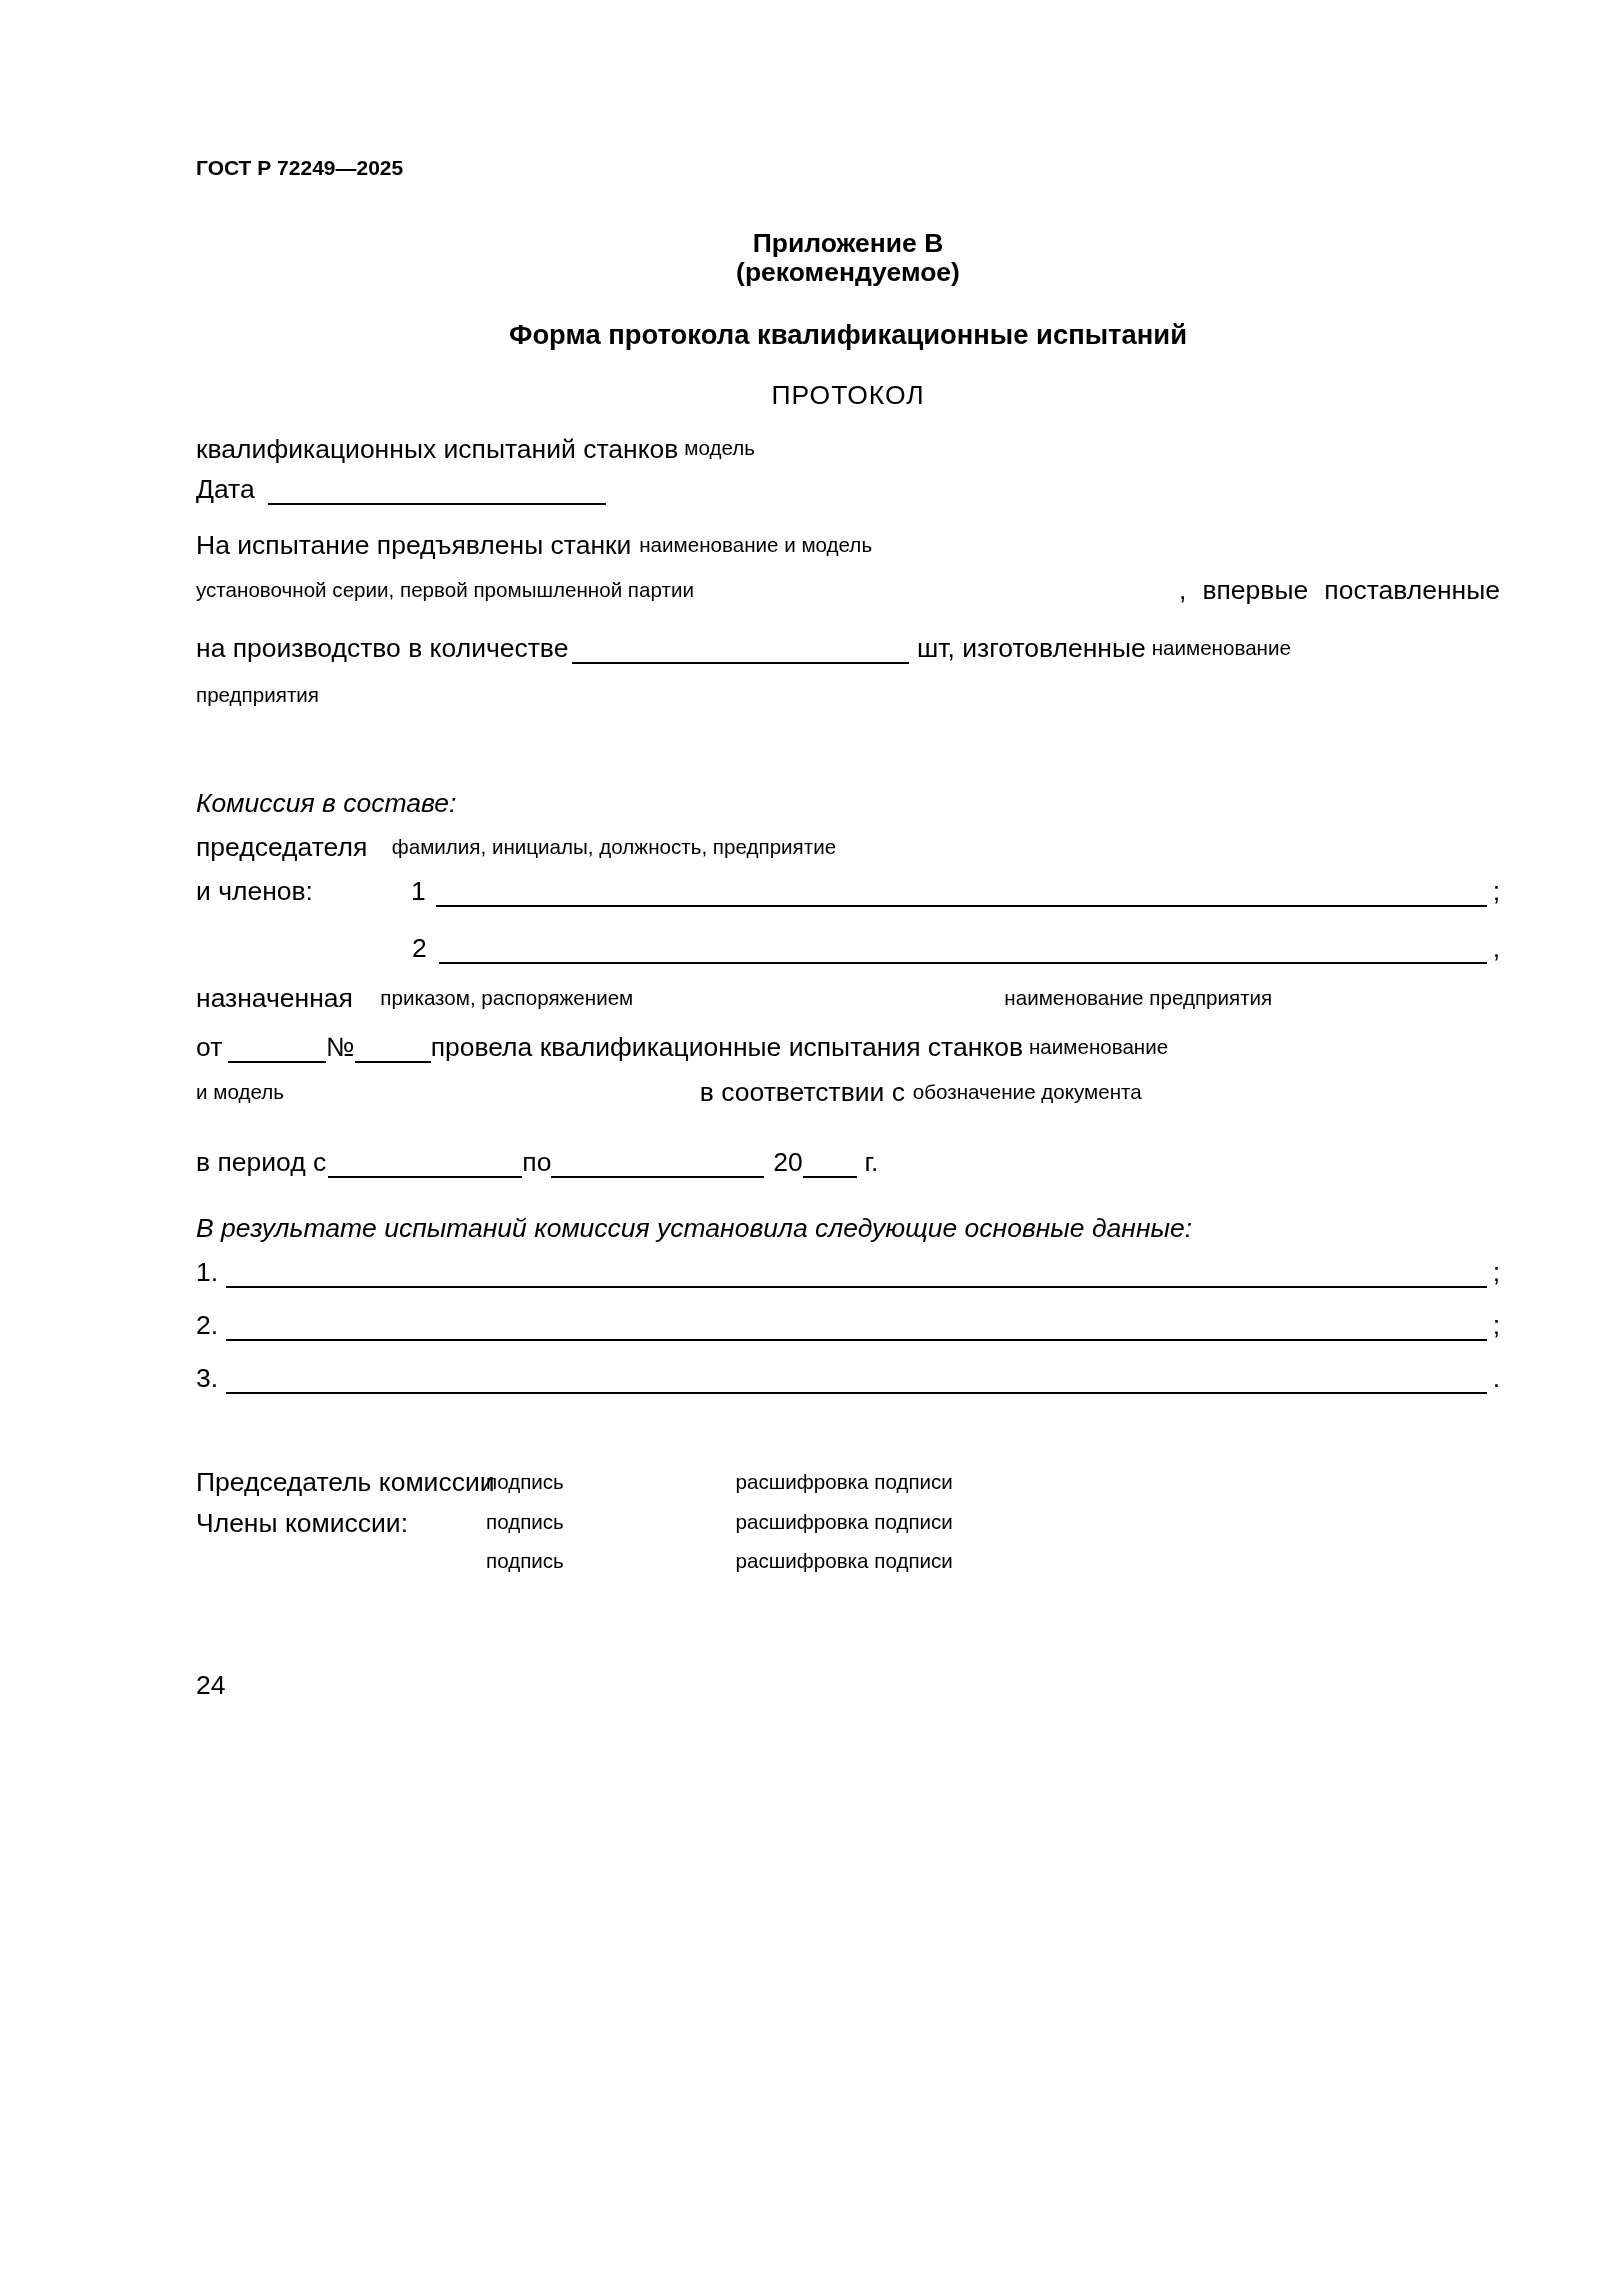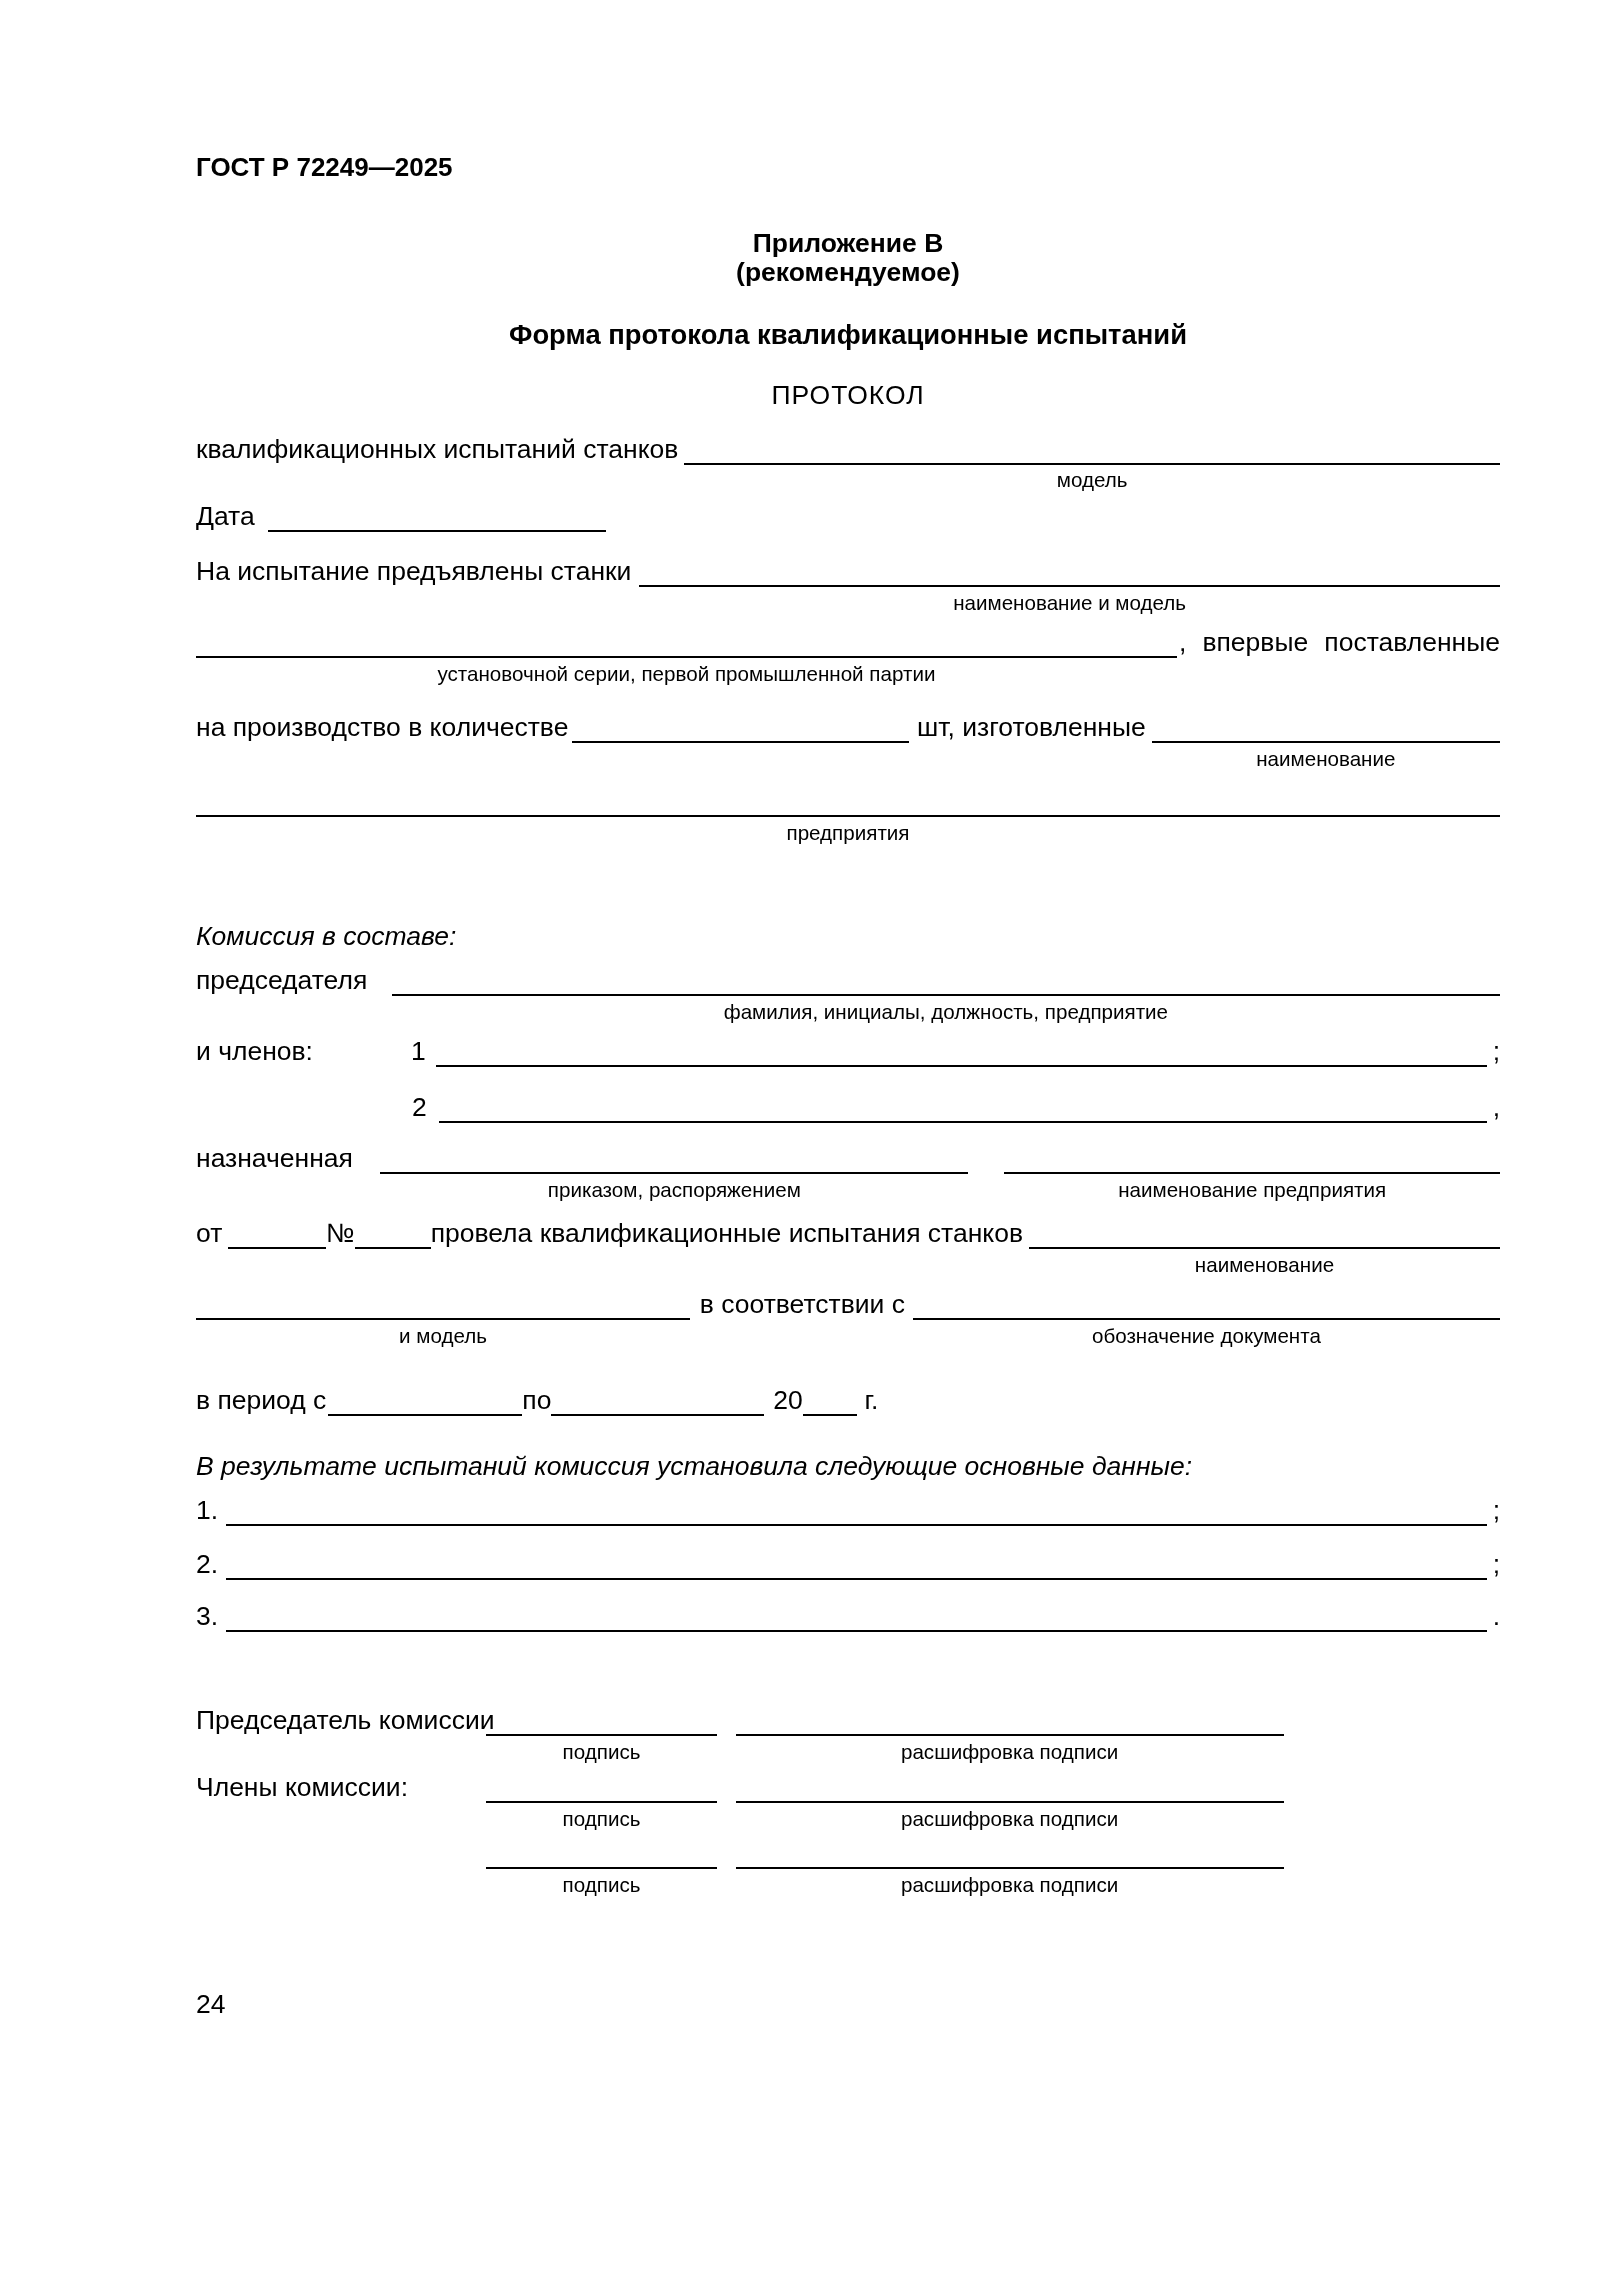--- a/index.html
+++ b/index.html
@@ -7,31 +7,31 @@
     position:relative;
     width:1621px;height:2293px;
     box-sizing:border-box;
     background:#ffffff;
     color:#000;
     font-family:"Liberation Sans", sans-serif;
     font-size:26.5px;
     padding:151px 121px 0 196px;
     overflow:hidden;
   }
-  .docnum{font-weight:bold;font-size:26px;line-height:33px;}
+  .docnum{font-weight:bold;font-size:21px;line-height:33px;}
   .apphead{margin-top:45px;text-align:center;font-weight:bold;line-height:29px;font-size:26.5px;}
   .formtitle{margin-top:31px;text-align:center;font-weight:bold;font-size:27.4px;line-height:33px;}
   .protocol{margin-top:28px;text-align:center;font-size:26.5px;line-height:33px;letter-spacing:1px;}
 
   .frow{display:flex;align-items:flex-start;line-height:33px;}
   .lbl{white-space:pre;}
   .num{white-space:pre;}
   .bl{display:block;height:30px;border-bottom:2.9px solid #000;}
   span.bl{display:inline-block;}
-  .fld{display:flex;flex-direction:column;}
+  .fld{display:flex;flex-direction:row;}
   .fld .bl{width:auto;}
   .grow{flex:1 1 auto;min-width:0;}
   .cap{font-size:20.6px;line-height:23.5px;padding-top:3.9px;text-align:center;color:#000;white-space:nowrap;}
   .punct{white-space:pre;}
   .wide{word-spacing:8.8px;}
   .plain{line-height:33px;font-style:italic;}
   .pagenum{margin-top:92px;font-size:26.5px;line-height:33px;}
   .spacer{display:inline-block;}
 </style>
 </head>

